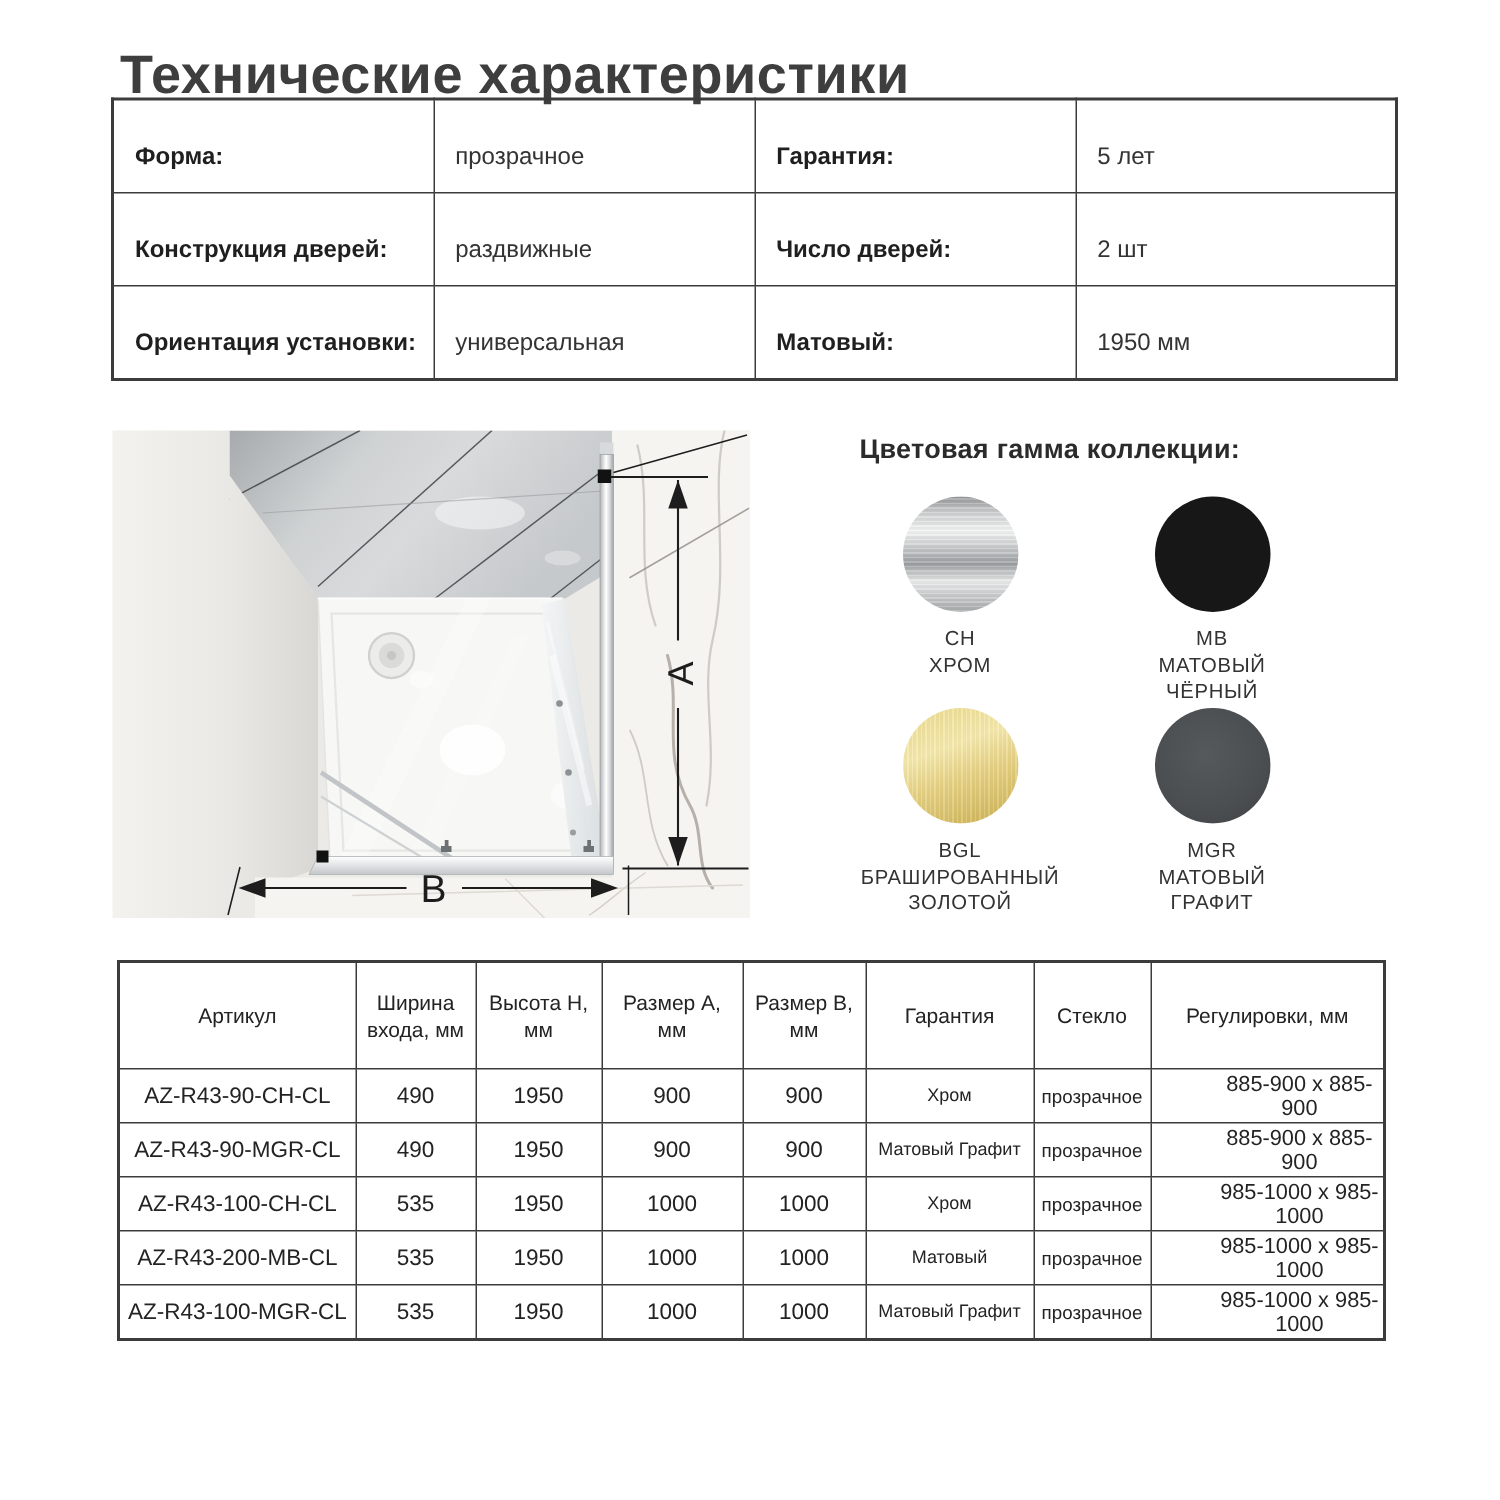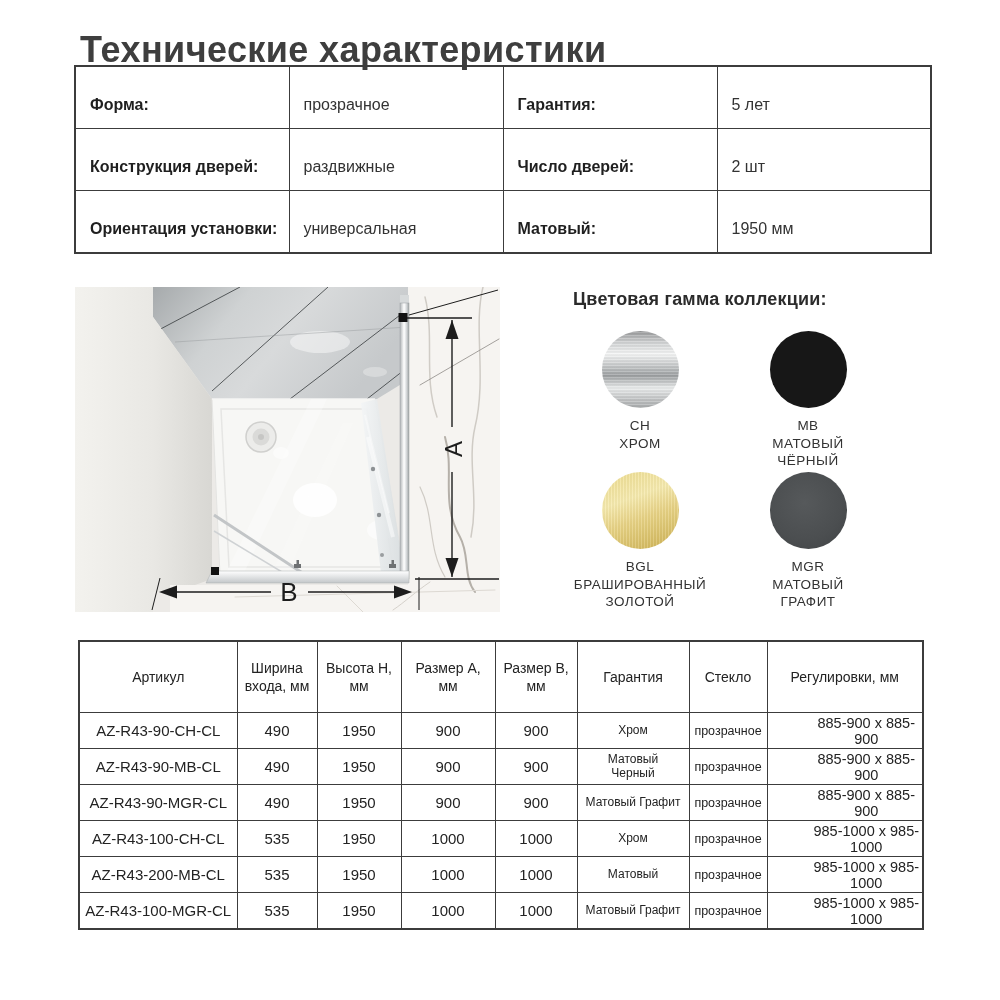--- a/index.html
+++ b/index.html
@@ -265,31 +265,20 @@
           <td class="col-0">AZ-R43-90-CH-CL</td>
           <td class="col-1">490</td>
           <td class="col-2">1950</td>
           <td class="col-3">900</td>
           <td class="col-4">900</td>
           <td class="col-5">Хром</td>
           <td class="col-6">прозрачное</td>
           <td class="col-7">885-900 x 885-900</td>
         </tr>
         <tr>
-          <td class="col-0">AZ-R43-90-MB-CL</td>
-          <td class="col-1">490</td>
-          <td class="col-2">1950</td>
-          <td class="col-3">900</td>
-          <td class="col-4">900</td>
-          <td class="col-5">Матовый
-Черный</td>
-          <td class="col-6">прозрачное</td>
-          <td class="col-7">885-900 x 885-900</td>
-        </tr>
-        <tr>
           <td class="col-0">AZ-R43-90-MGR-CL</td>
           <td class="col-1">490</td>
           <td class="col-2">1950</td>
           <td class="col-3">900</td>
           <td class="col-4">900</td>
           <td class="col-5">Матовый Графит</td>
           <td class="col-6">прозрачное</td>
           <td class="col-7">885-900 x 885-900</td>
         </tr>
         <tr>

